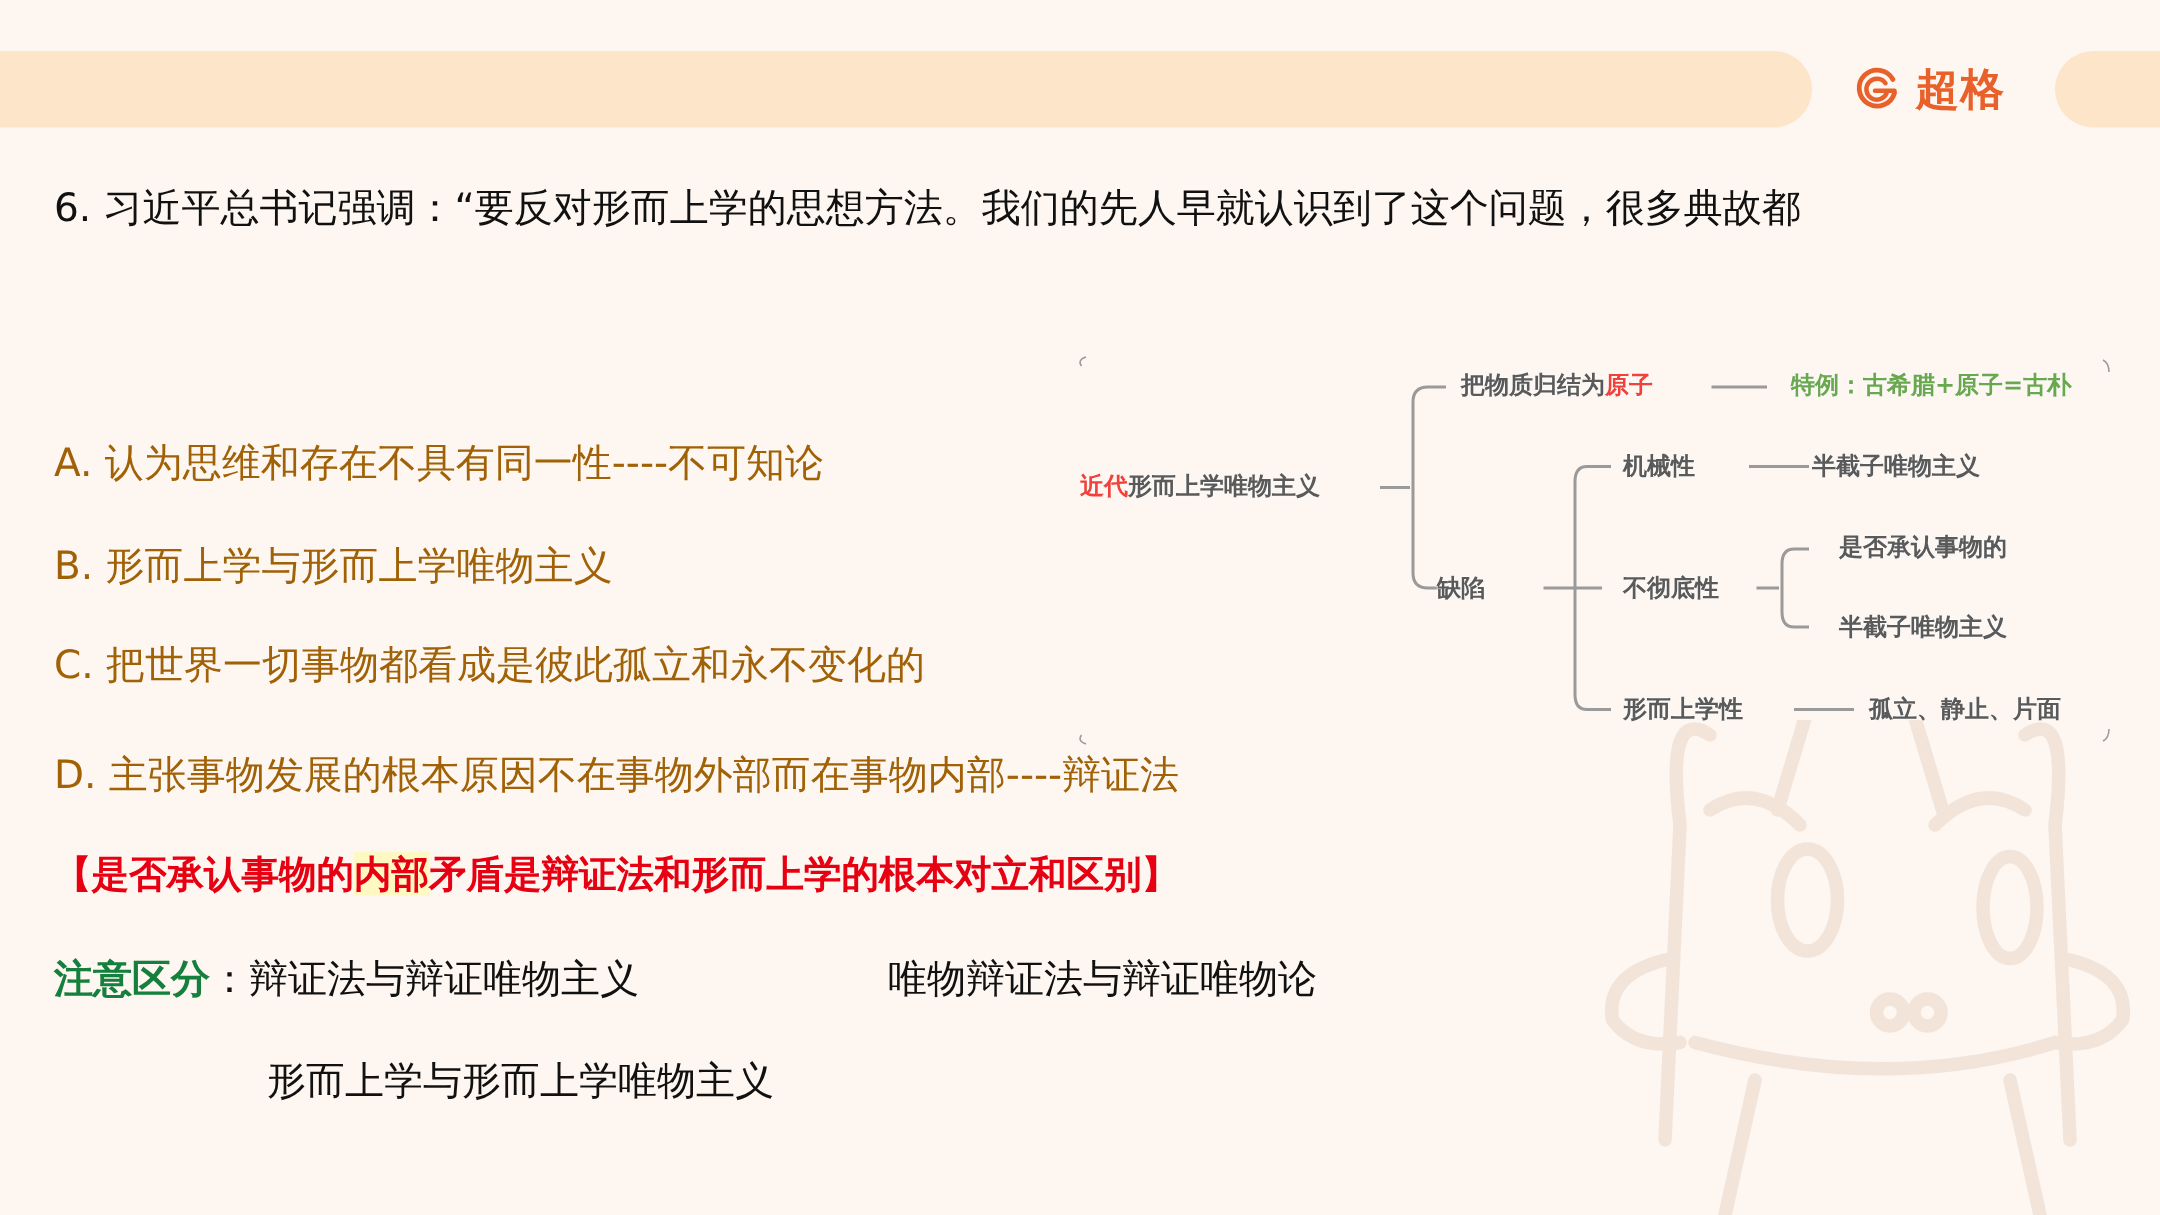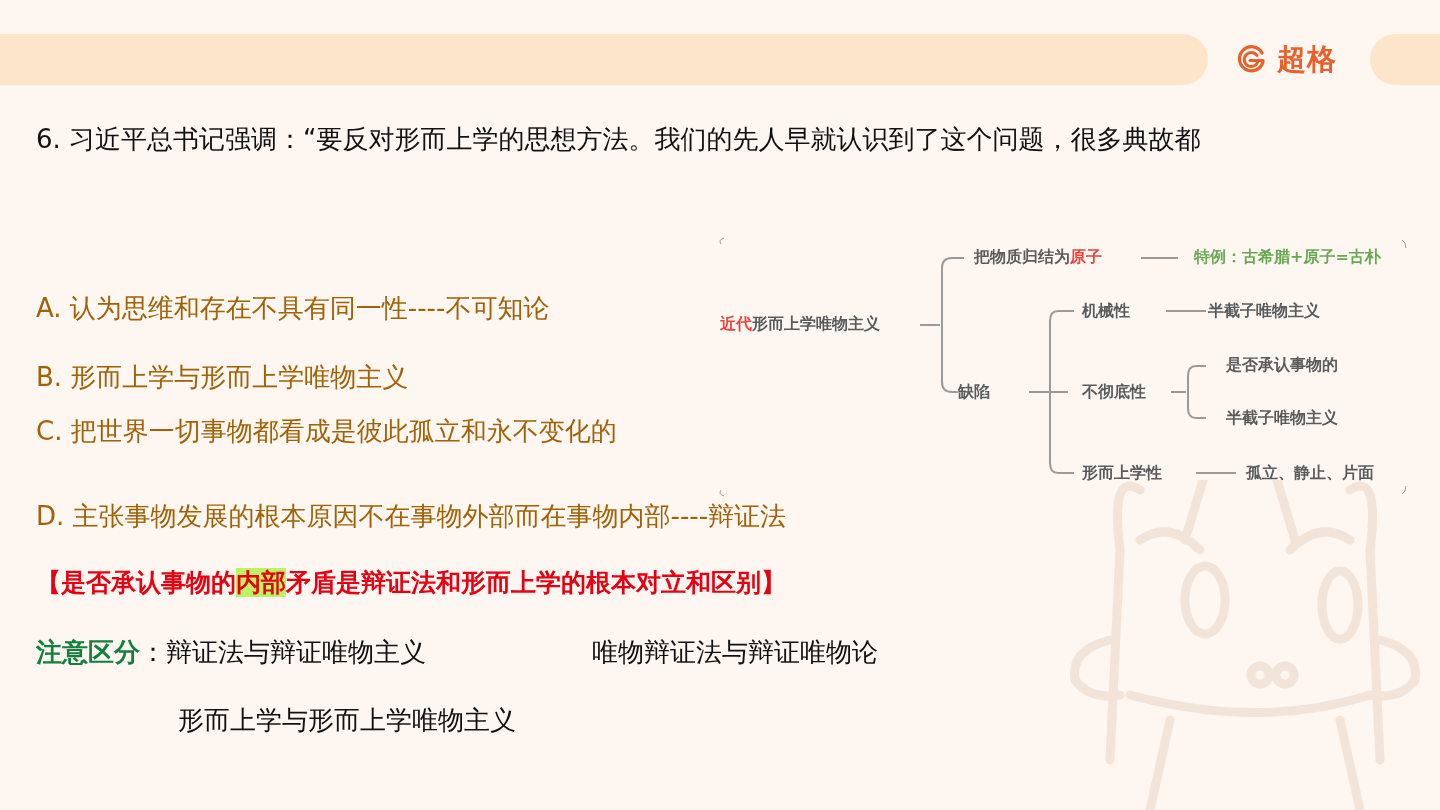--- a/index.html
+++ b/index.html
@@ -33,21 +33,21 @@
     .question .bold { font-weight: bold; }
     .option {
       position: absolute; left: 36px; font-size: 26px; color: #a16207; white-space: nowrap;
     }
     .key-point {
       position: absolute; left: 36px; top: 566px;
       font-family: "DejaVu Serif", "Liberation Serif", serif;
       font-size: 25px; color: #e60012; font-weight: bold; white-space: nowrap;
     }
     .key-point .bracket { font-family: "DejaVu Sans", sans-serif; font-weight: bold; }
-    .key-point .hl { background: #bef264; }
+    .key-point .hl { background: #fef9c3; }
     .note-line {
       position: absolute; left: 36px; top: 635px; font-size: 26px; color: #111; white-space: nowrap;
     }
     .note-label { color: #15803d; font-weight: bold; }
     .note-2 { position: absolute; left: 592px; top: 635px; font-size: 26px; color: #111; white-space: nowrap; }
     .note-3 { position: absolute; left: 178px; top: 703px; font-size: 26px; color: #111; white-space: nowrap; }
 
     
     .mindmap { position: absolute; left: 716px; top: 236px; width: 692px; height: 262px; }
     .mm-node {
@@ -93,21 +93,21 @@
     <path d="M290 240 L310 330"></path>
   </g>
 </svg>
 
 <div class="question">
   <div>6. 习近平总书记强调：“要反对形而上学的思想方法。我们的先人早就认识到了这个问题，很多典故都</div>
 </div>
 
 <div class="option" style="top:291px">A. 认为思维和存在不具有同一性----不可知论</div>
 <div class="option" style="top:360px">B. 形而上学与形而上学唯物主义</div>
-<div class="option" style="top:414px">C. 把世界一切事物都看成是彼此孤立和永不变化的</div>
+<div class="option" style="top:426px">C. 把世界一切事物都看成是彼此孤立和永不变化的</div>
 <div class="option" style="top:499px">D. 主张事物发展的根本原因不在事物外部而在事物内部----辩证法</div>
 
 <div class="key-point">
   <span class="bracket">【</span><span>是否承认事物的</span><span class="hl">内部</span><span>矛盾是辩证法和形而上学的根本对立和区别</span><span class="bracket">】</span>
 </div>
 
 <div class="note-line">
   <span class="note-label">注意区分</span><span>：</span><span>辩证法与辩证唯物主义</span>
 </div>
 <div class="note-2">唯物辩证法与辩证唯物论</div>

